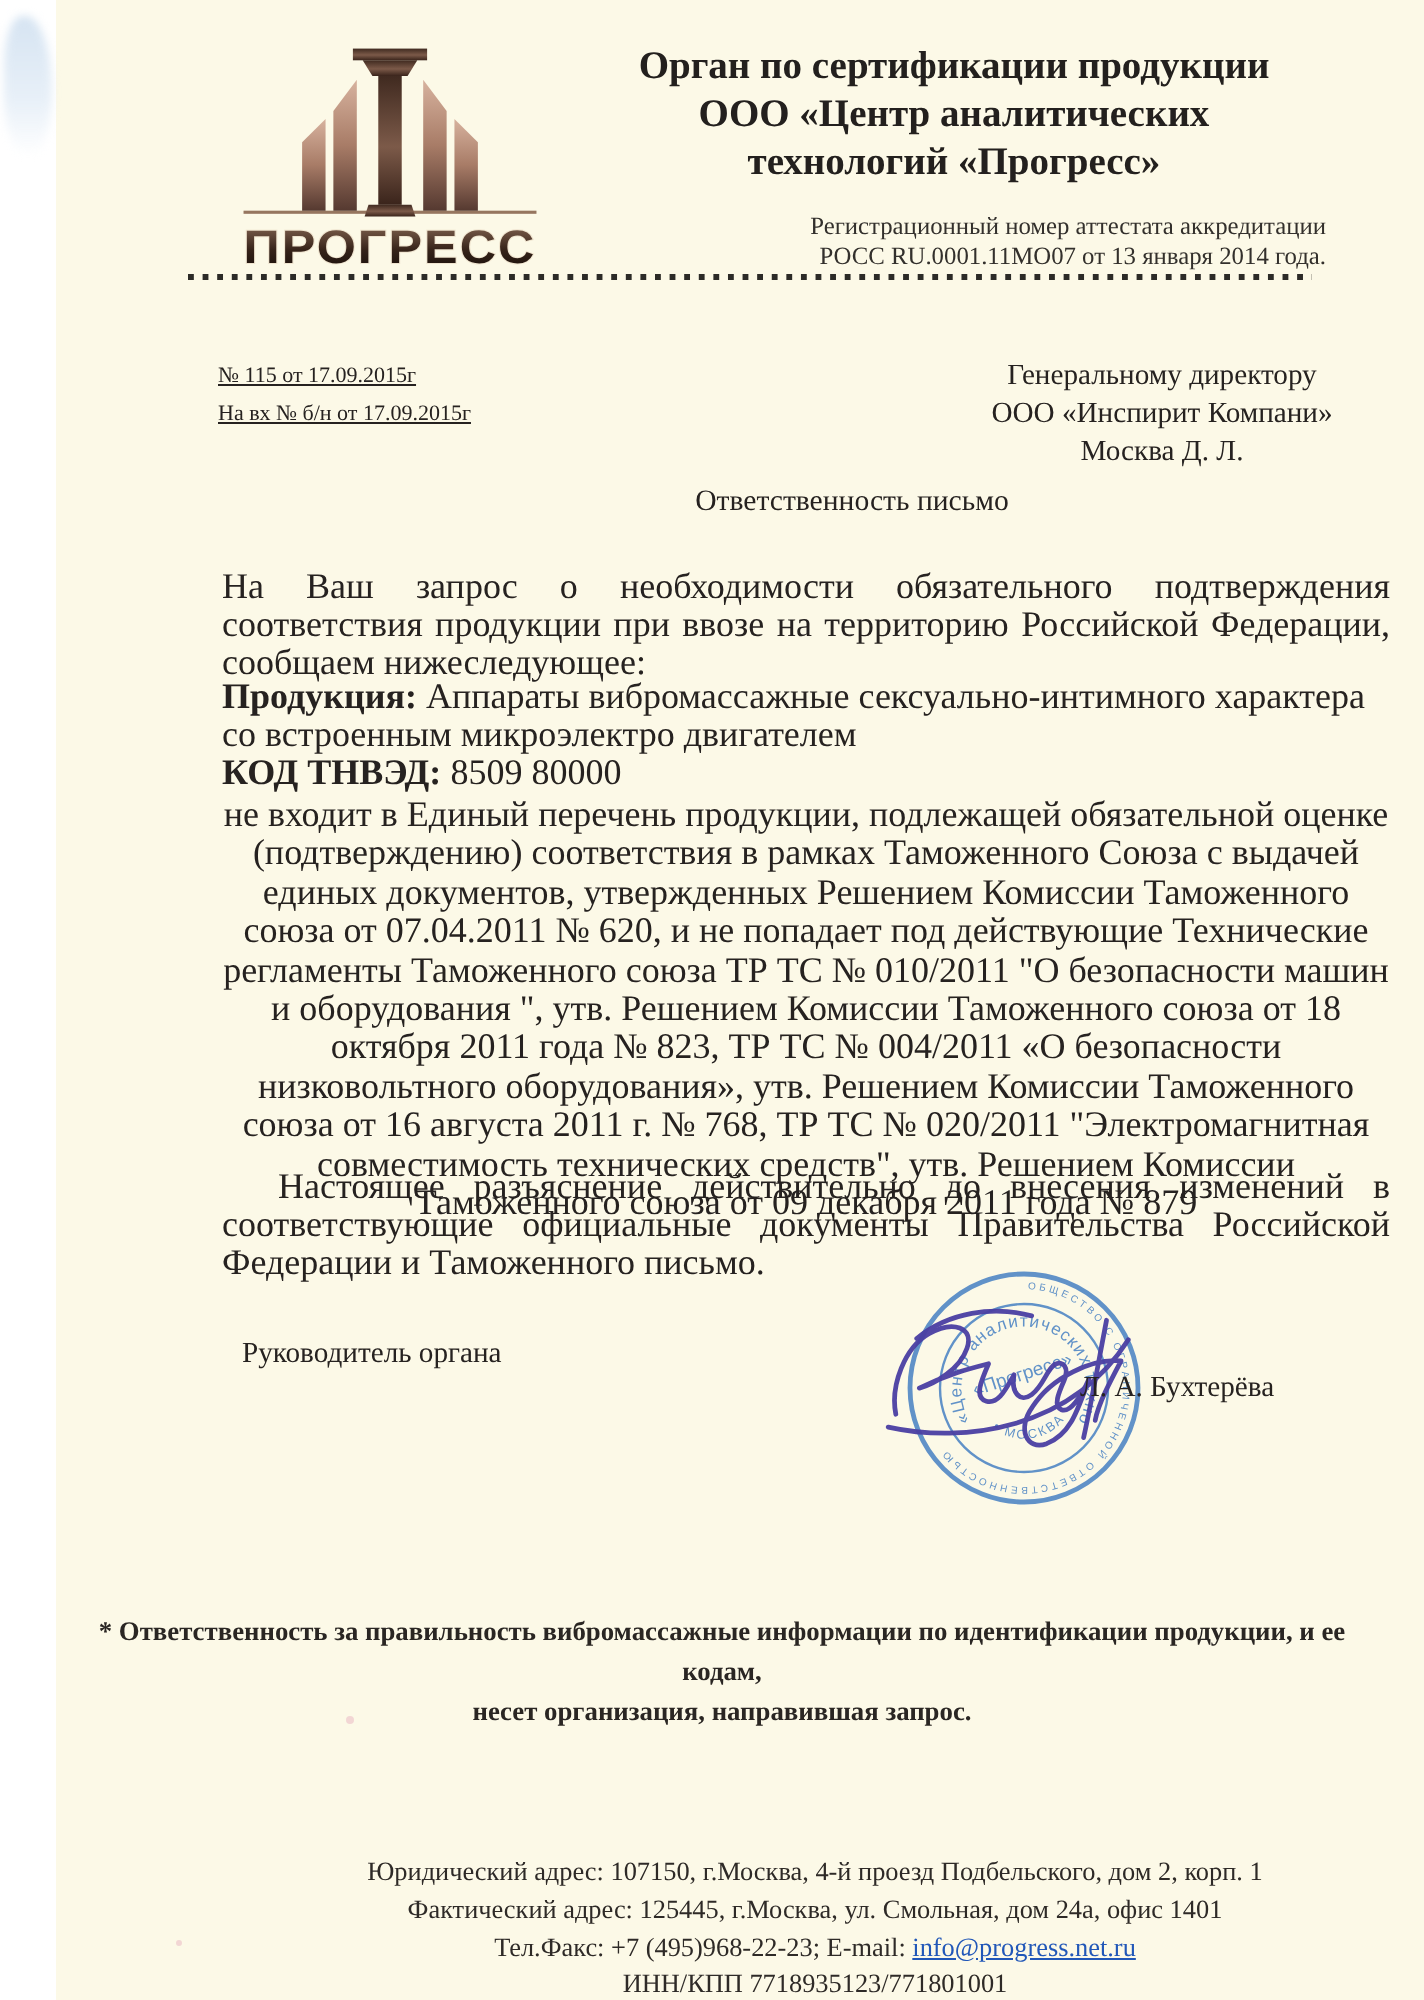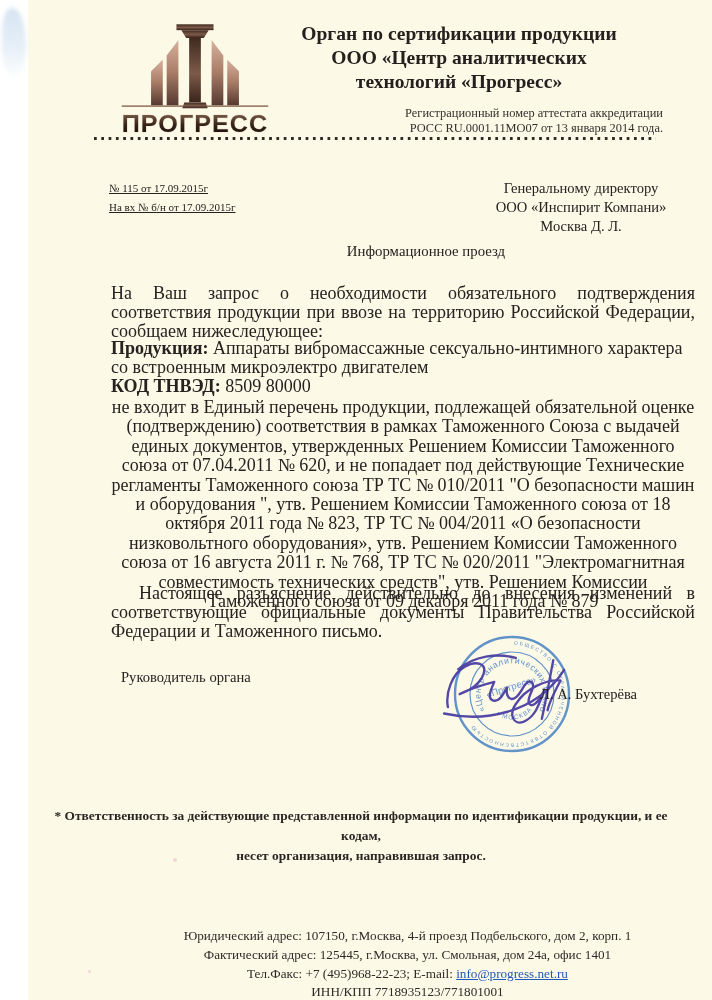--- a/index.html
+++ b/index.html
@@ -14,21 +14,21 @@
     background:#fcf9e7;
   }
   .smudge{
     position:absolute;left:-26px;top:8px;width:24px;height:70px;
     background:linear-gradient(180deg,#d6e4f2 0%,#e8f0f8 60%,rgba(255,255,255,0) 100%);
     border-radius:40% 60% 50% 50%;filter:blur(2px);
   }
   
   .logo{position:absolute;left:84px;top:16px;width:166px;height:124px;}
   .org-title{
-    position:absolute;left:231px;top:22px;width:400px;
+    position:absolute;left:249px;top:22px;width:400px;
     text-align:center;font-weight:bold;font-size:19.5px;line-height:24px;color:#23201e;
   }
   .accreditation{
     position:absolute;left:235px;top:106px;width:400px;
     text-align:right;font-size:12.4px;line-height:15px;color:#33302c;
   }
   .dotted-rule{
     position:absolute;left:66px;top:137px;width:562px;height:4px;
     background-image:repeating-linear-gradient(90deg,#2c2b27 0 3px,transparent 3px 7.3px);
     background-size:7.3px 3.2px;background-repeat:repeat-x;background-position:0 0;
@@ -119,21 +119,21 @@
     <div>№ 115 от 17.09.2015г</div>
     <div>На вх № б/н от 17.09.2015г</div>
   </div>
 
   <div class="addressee">
     <div>Генеральному директору</div>
     <div>ООО «Инспирит Компани»</div>
     <div>Москва Д. Л.</div>
   </div>
 
-  <div class="letter-title">Информационное проезд</div>
+  <div class="letter-title">Ответственность письмо</div>
 
   <div class="para p-intro">На Ваш запрос о необходимости обязательного подтверждения соответствия продукции при ввозе на территорию Российской Федерации, сообщаем нижеследующее:</div>
 
   <div class="para p-product">
     <div><b class="lbl">Продукция:</b><span> Аппараты вибромассажные сексуально-интимного характера со встроенным микроэлектро двигателем</span></div>
     <div><b class="lbl">КОД ТНВЭД:</b><span> 8509 80000</span></div>
   </div>
 
   <div class="para p-main">не входит в Единый перечень продукции, подлежащей обязательной оценке (подтверждению) соответствия в рамках Таможенного Союза с выдачей единых документов, утвержденных Решением Комиссии Таможенного союза от 07.04.2011 № 620, и не попадает под действующие Технические регламенты Таможенного союза ТР ТС № 010/2011 "О безопасности машин и оборудования ", утв. Решением Комиссии Таможенного союза от  18 октября 2011 года № 823, ТР ТС № 004/2011 «О безопасности низковольтного оборудования», утв. Решением Комиссии Таможенного союза от 16 августа 2011 г. № 768, ТР ТС № 020/2011 "Электромагнитная совместимость технических средств", утв. Решением Комиссии Таможенного союза от 09 декабря 2011 года № 879</div>
 
@@ -172,21 +172,21 @@
       <path d="M112,18 C108,34 103,56 98,74"></path>
     </g>
   </svg>
 
   <div class="sig-role">
     <div class="l1">Руководитель органа</div>
   </div>
   <div class="sig-name">Л. А. Бухтерёва</div>
 
   <div class="footnote">
-    <div>* Ответственность за действующие представленной информации по идентификации продукции, и ее кодам,</div>
+    <div>* Ответственность за правильность вибромассажные информации по идентификации продукции, и ее кодам,</div>
     <div>несет организация, направившая запрос.</div>
   </div>
 
   <div class="footer">
     <div>Юридический адрес: 107150, г.Москва, 4-й проезд Подбельского, дом 2, корп. 1</div>
     <div>Фактический адрес:  125445, г.Москва, ул. Смольная, дом 24а, офис 1401</div>
     <div><span>Тел.Факс: +7 (495)968-22-23; E-mail: </span><a>info@progress.net.ru</a></div>
     <div>ИНН/КПП 7718935123/771801001</div>
   </div>
 

